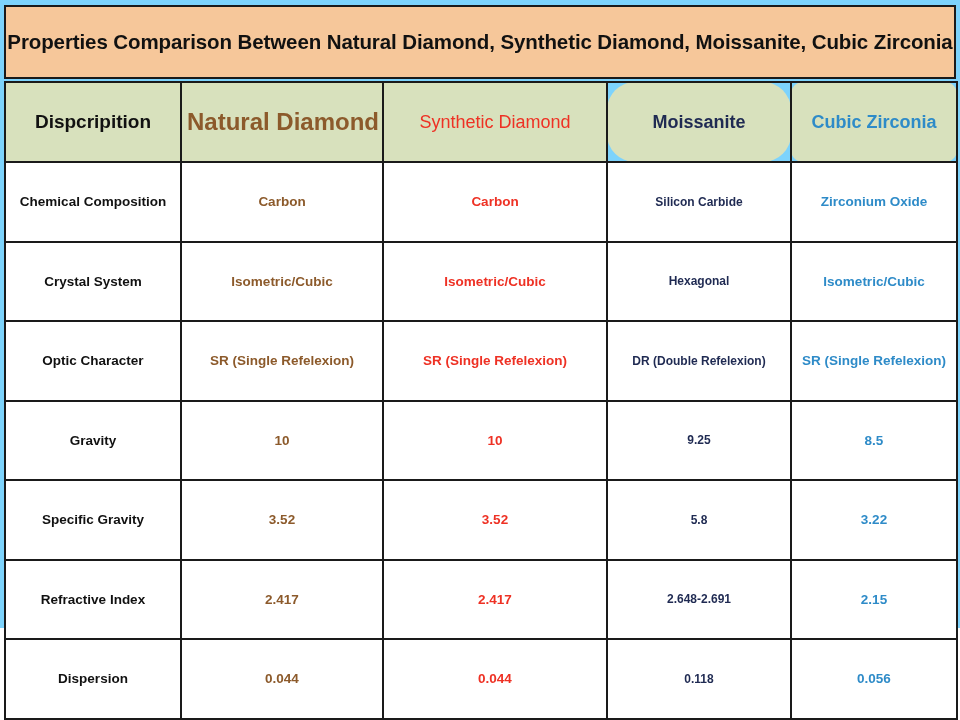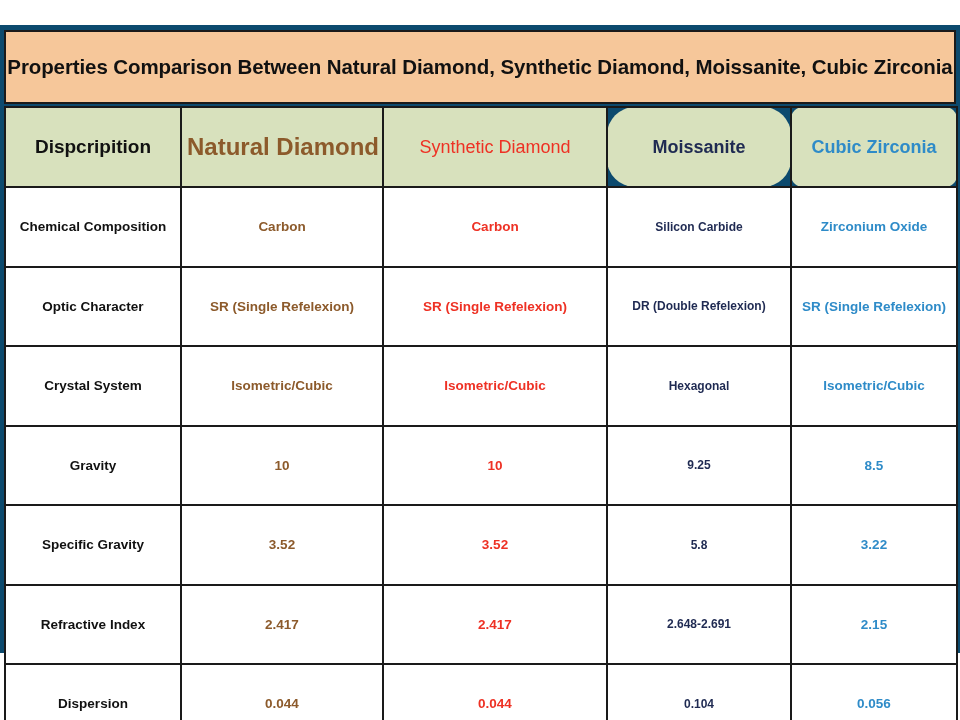--- a/index.html
+++ b/index.html
@@ -12,23 +12,22 @@
     height: 720px;
     background: #ffffff;
     font-family: "Liberation Sans", sans-serif;
     overflow: hidden;
   }
 
   #page {
     position: relative;
     width: 960px;
     height: 628px;
-    background: #0c4a6e;
-    box-sizing: border-box;
-    margin-top: 25px;
+    background: #7dd3fc;
+    box-sizing: border-box;
   }
 
   
   .title-banner {
     position: absolute;
     left: 4px;
     top: 5px;
     width: 952px;
     height: 74px;
     box-sizing: border-box;
@@ -169,34 +168,34 @@
     </thead>
     <tbody>
       <tr class="data-row">
         <td class="cell-prop">Chemical Composition</td>
         <td class="cell-nd">Carbon</td>
         <td class="cell-sd">Carbon</td>
         <td class="cell-mo">Silicon Carbide</td>
         <td class="cell-cz">Zirconium Oxide</td>
       </tr>
       <tr class="data-row">
+        <td class="cell-prop">Crystal System</td>
+        <td class="cell-nd">Isometric/Cubic</td>
+        <td class="cell-sd">Isometric/Cubic</td>
+        <td class="cell-mo">Hexagonal</td>
+        <td class="cell-cz">Isometric/Cubic</td>
+      </tr>
+      <tr class="data-row">
         <td class="cell-prop">Optic Character</td>
         <td class="cell-nd">SR (Single Refelexion)</td>
         <td class="cell-sd">SR (Single Refelexion)</td>
         <td class="cell-mo">DR (Double Refelexion)</td>
         <td class="cell-cz">SR (Single Refelexion)</td>
       </tr>
       <tr class="data-row">
-        <td class="cell-prop">Crystal System</td>
-        <td class="cell-nd">Isometric/Cubic</td>
-        <td class="cell-sd">Isometric/Cubic</td>
-        <td class="cell-mo">Hexagonal</td>
-        <td class="cell-cz">Isometric/Cubic</td>
-      </tr>
-      <tr class="data-row">
         <td class="cell-prop">Gravity</td>
         <td class="cell-nd">10</td>
         <td class="cell-sd">10</td>
         <td class="cell-mo">9.25</td>
         <td class="cell-cz">8.5</td>
       </tr>
       <tr class="data-row">
         <td class="cell-prop">Specific Gravity</td>
         <td class="cell-nd">3.52</td>
         <td class="cell-sd">3.52</td>
@@ -207,19 +206,19 @@
         <td class="cell-prop">Refractive Index</td>
         <td class="cell-nd">2.417</td>
         <td class="cell-sd">2.417</td>
         <td class="cell-mo">2.648-2.691</td>
         <td class="cell-cz">2.15</td>
       </tr>
       <tr class="data-row">
         <td class="cell-prop">Dispersion</td>
         <td class="cell-nd">0.044</td>
         <td class="cell-sd">0.044</td>
-        <td class="cell-mo">0.104</td>
+        <td class="cell-mo">0.118</td>
         <td class="cell-cz">0.056</td>
       </tr>
     </tbody>
   </table>
 
 </div>
 
 </body></html>

